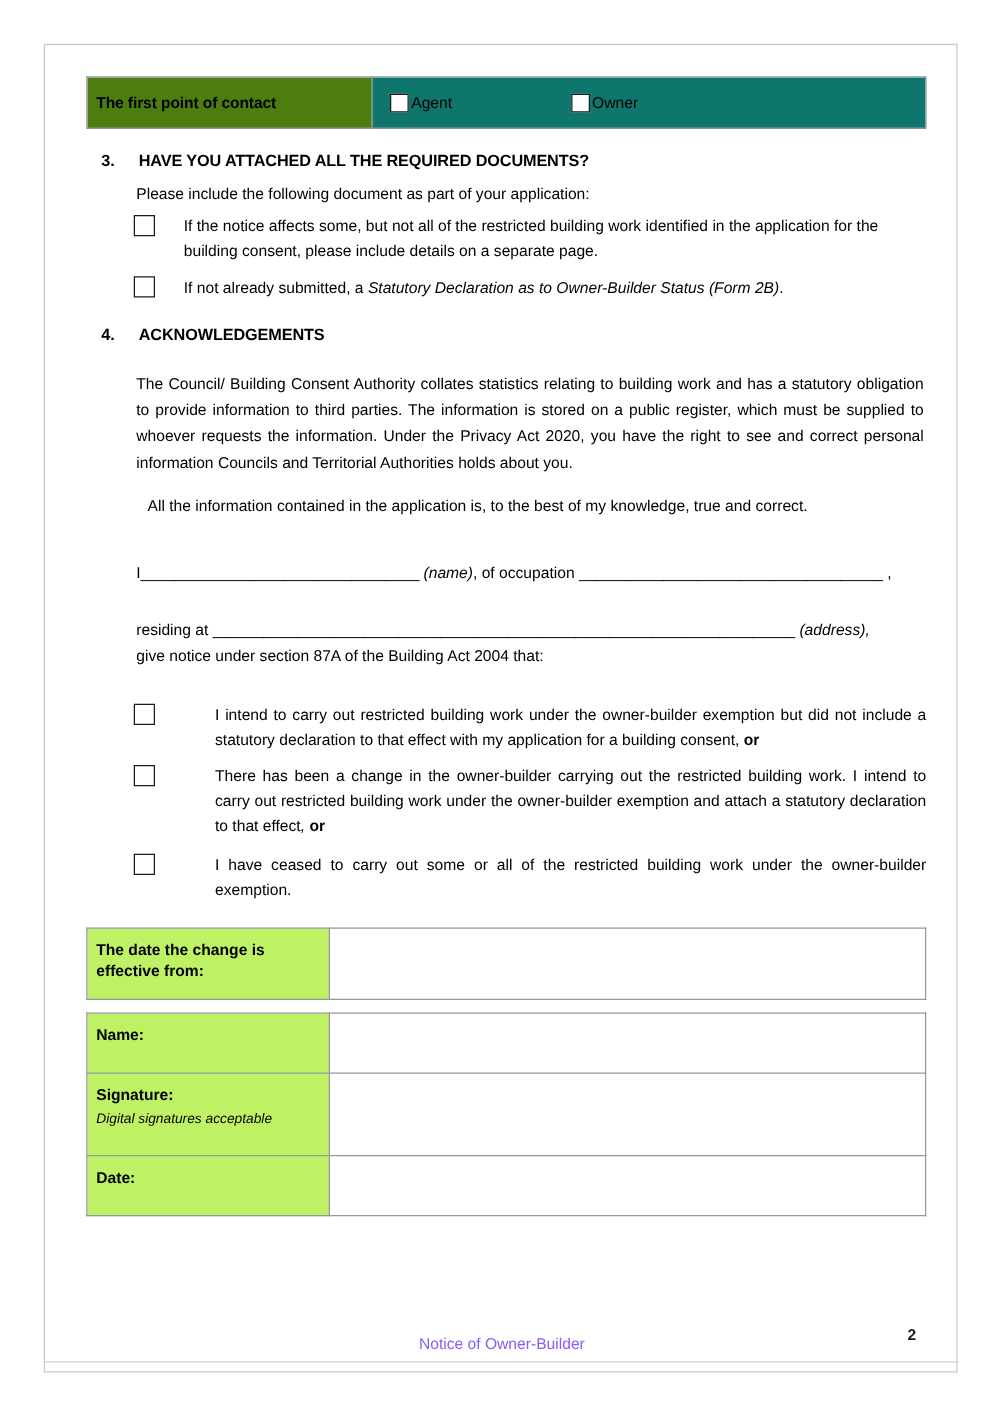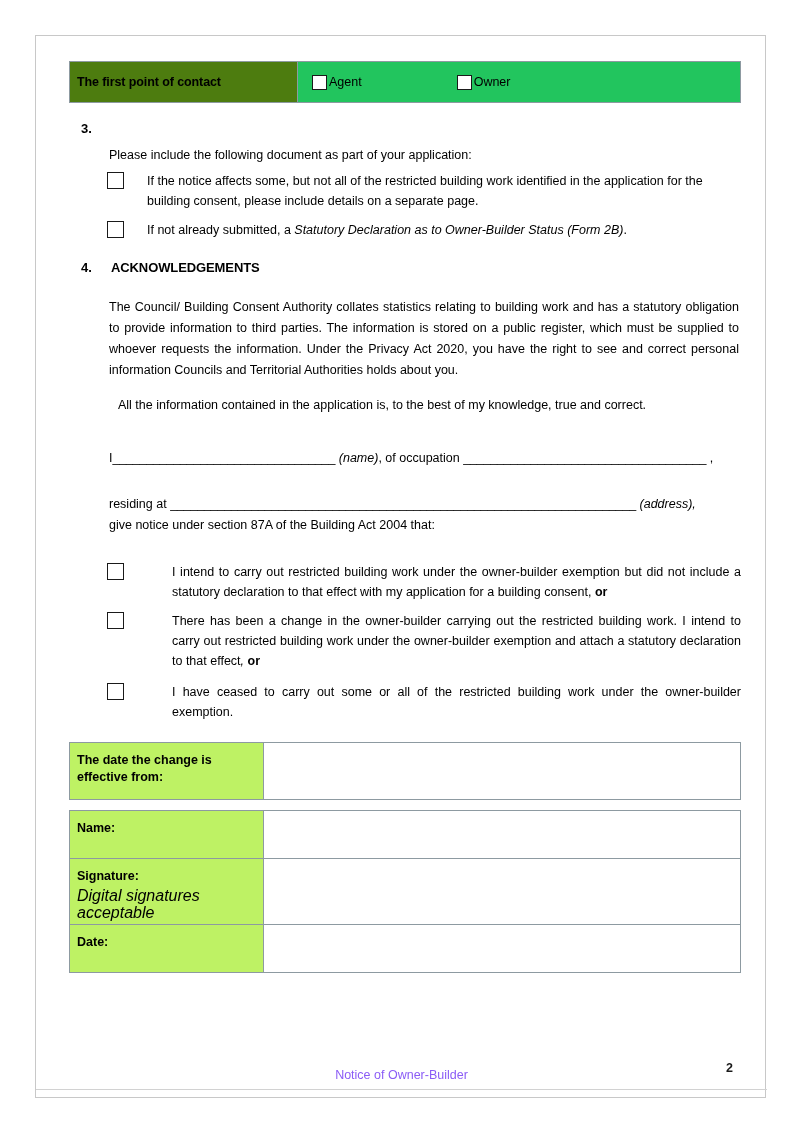--- a/index.html
+++ b/index.html
@@ -47,21 +47,21 @@
   }
   .cell-label {
     background: #4d7c0f;
     width: 220px;
     font-weight: bold;
     font-size: 12.5px;
     padding-left: 7px !important;
     letter-spacing: -0.1px;
   }
   .cell-options {
-    background: #22c55e;
+    background: #0f766e;
     padding-left: 10px !important;
   }
   .opt-row {
     display: flex;
     align-items: center;
     padding-left: 4px;
   }
   .opt {
     display: flex;
     align-items: center;
@@ -161,21 +161,21 @@
     background: #bef264;
     width: 186px;
     font-weight: bold;
     font-size: 12.5px;
     line-height: 17px;
   }
   .ft-value { background: #ffffff; }
   .ft-sub {
     font-weight: normal;
     font-style: italic;
-    font-size: 16px;
+    font-size: 11px;
     display: block;
     margin-top: 2px;
   }
 
   .spacer-tables { height: 10px; }
 
   
   .page-number {
     position: absolute;
     right: 32px;
@@ -226,20 +226,21 @@
               <span class="opt-label">Owner</span>
             </div>
           </div>
         </td>
       </tr>
     </tbody>
       </table>
 
     <div class="section-head">
       <span class="section-num">3.</span>
+      <span>HAVE YOU ATTACHED ALL THE REQUIRED DOCUMENTS?</span>
     </div>
 
     <div class="lead-line">Please include the following document as part of your application:</div>
 
     <div class="cb-item">
       <span class="cbox"></span>
       <span class="cb-text">If the notice affects some, but not all of the restricted building work identified in the application for the building consent, please include details on a separate page.</span>
     </div>
 
     <div class="cb-item">

